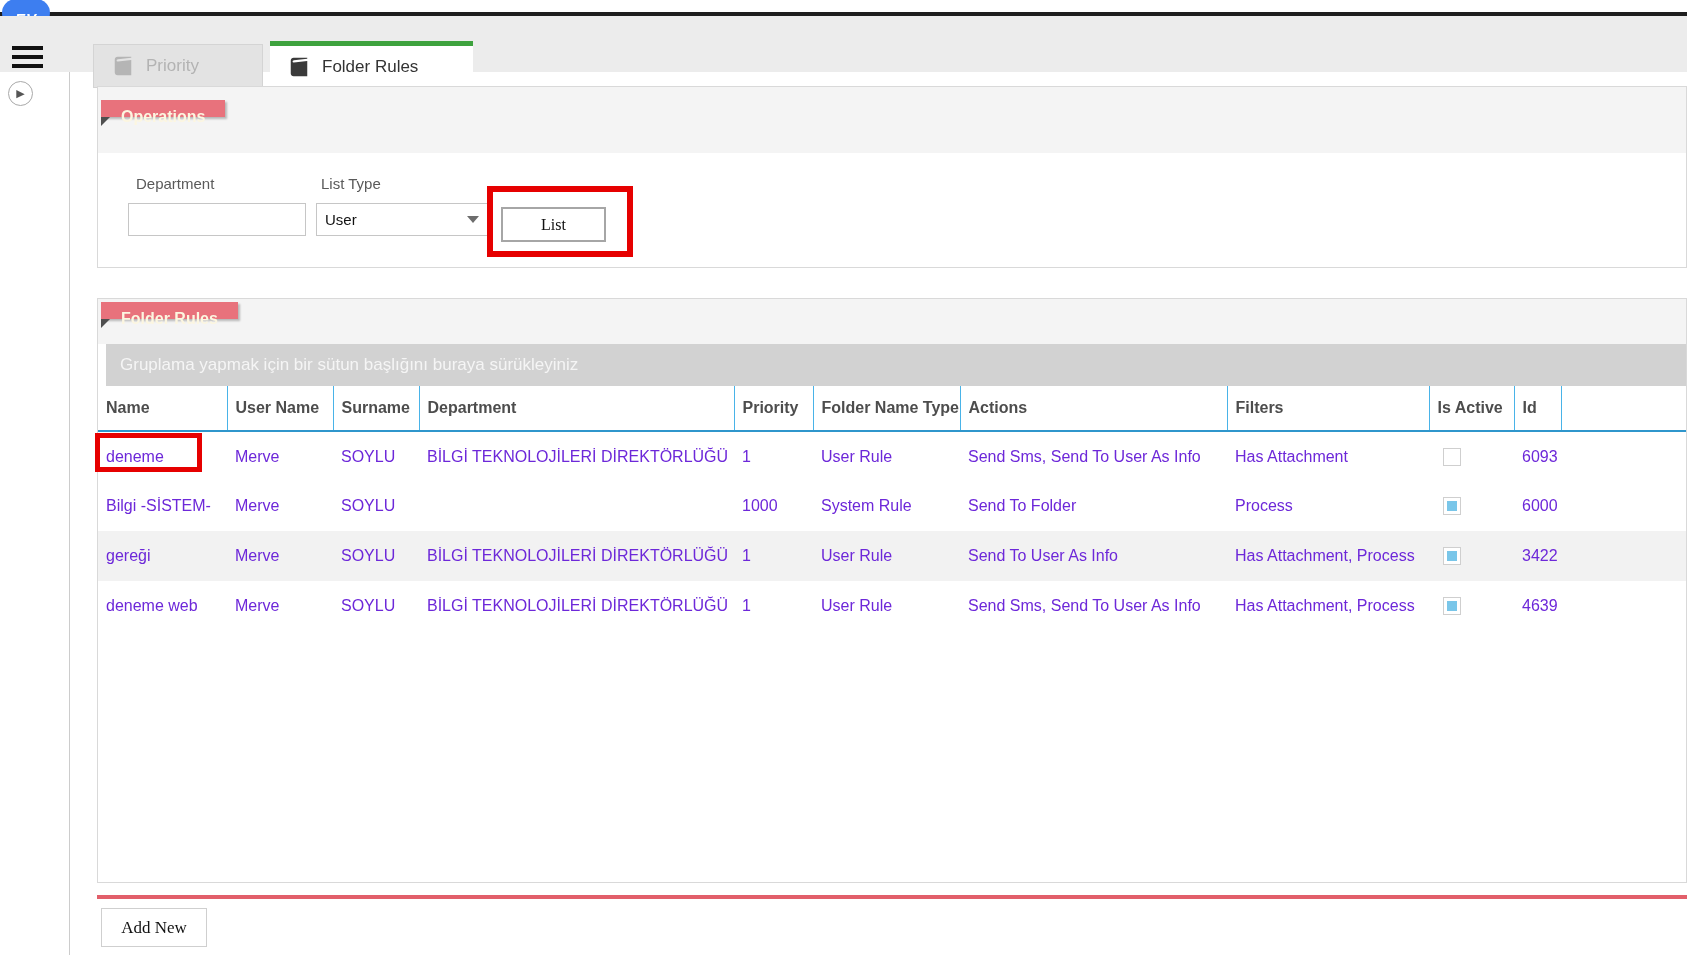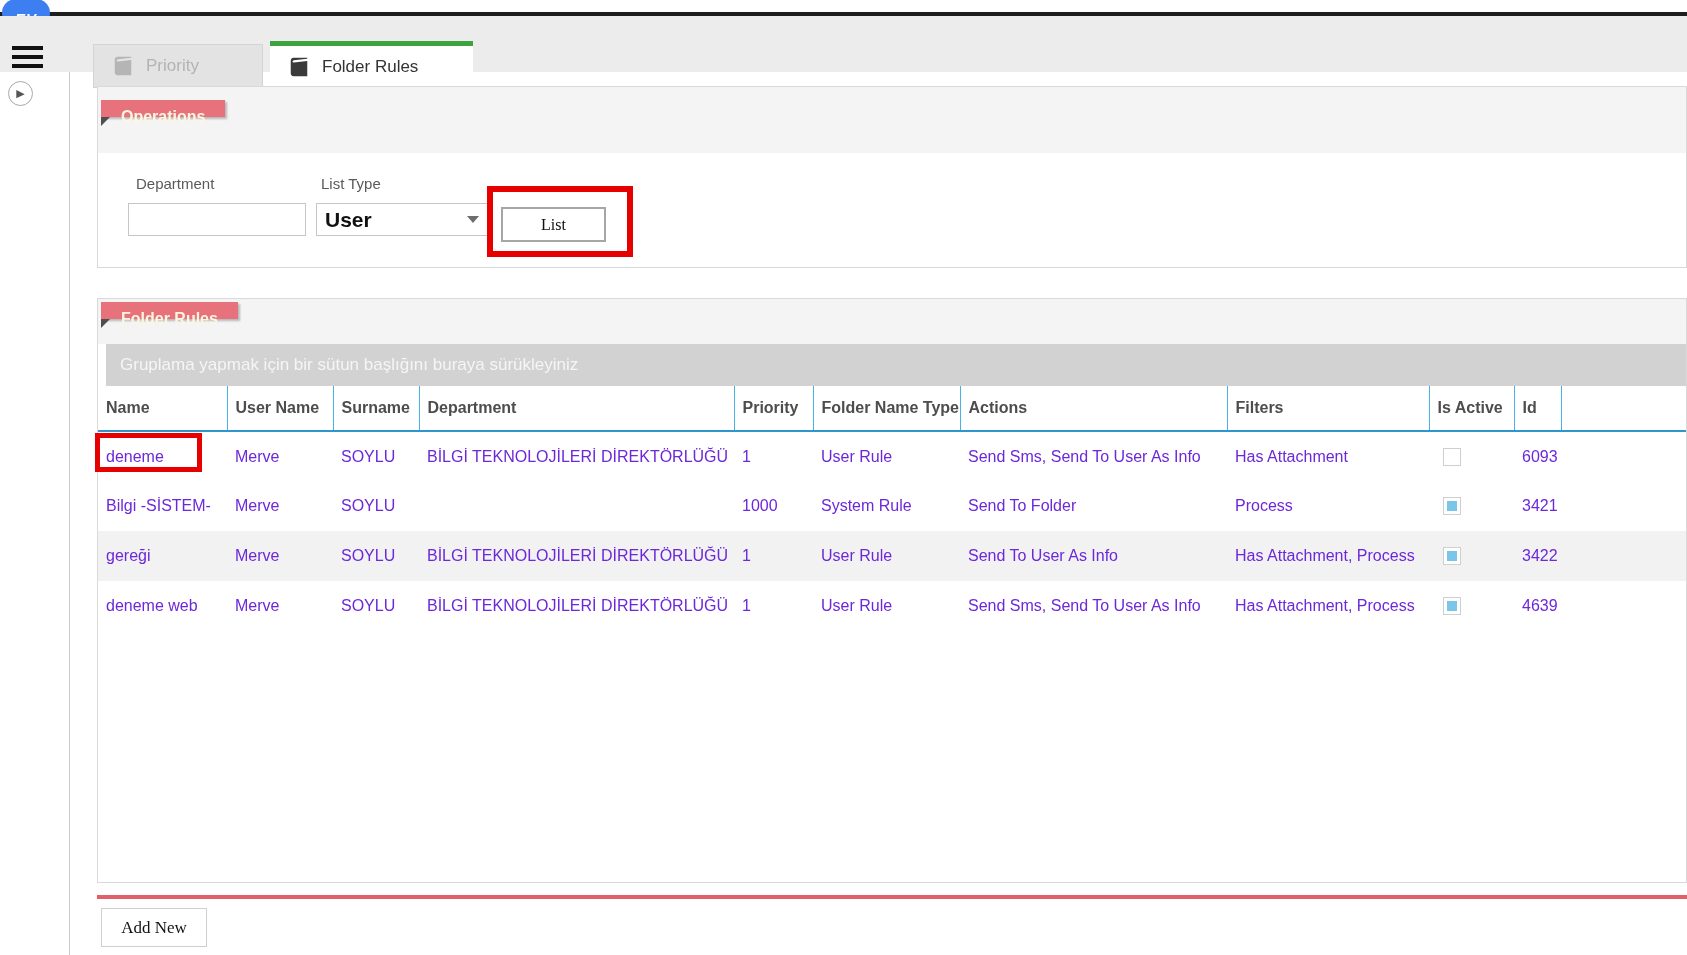--- a/index.html
+++ b/index.html
@@ -71,21 +71,21 @@
   .txt-input {
     position:absolute; left:30px; top:116px; width:178px; height:33px;
     border:1px solid #c6c6c6; background:#fff; font-size:15px; padding:0 8px;
     font-family:"Liberation Sans", sans-serif;
   }
   .dropdown {
     position:absolute; left:218px; top:116px; width:172px; height:33px;
     border:1px solid #c6c6c6; background:#fff; display:flex; align-items:center;
     padding:0 8px; cursor:pointer;
   }
-  .dropdown .val { font-weight:bold; font-size:21px; color:#111; flex:1; }
+  .dropdown .val { font-weight:normal; font-size:15px; color:#111; flex:1; }
   .caret-down {
     width:0; height:0; border-left:6px solid transparent; border-right:6px solid transparent;
     border-top:7px solid #6d6d6d;
   }
   .btn {
     background:#fff; font-family:Liberation Serif, serif; font-size:16px;
     color:#111; cursor:pointer; text-align:center;
   }
   .btn-list {
     position:absolute; left:403px; top:120px; width:105px; height:35px;
@@ -238,21 +238,21 @@
       <tr>
         <td>Bilgi -SİSTEM-</td>
         <td>Merve</td>
         <td>SOYLU</td>
         <td></td>
         <td>1000</td>
         <td>System Rule</td>
         <td>Send To Folder</td>
         <td>Process</td>
         <td><span class="cb checked"></span></td>
-        <td>3421</td>
+        <td>6000</td>
         <td></td>
       </tr>
       <tr class="alt">
         <td>gereği</td>
         <td>Merve</td>
         <td>SOYLU</td>
         <td>BİLGİ TEKNOLOJİLERİ DİREKTÖRLÜĞÜ</td>
         <td>1</td>
         <td>User Rule</td>
         <td>Send To User As Info</td>

